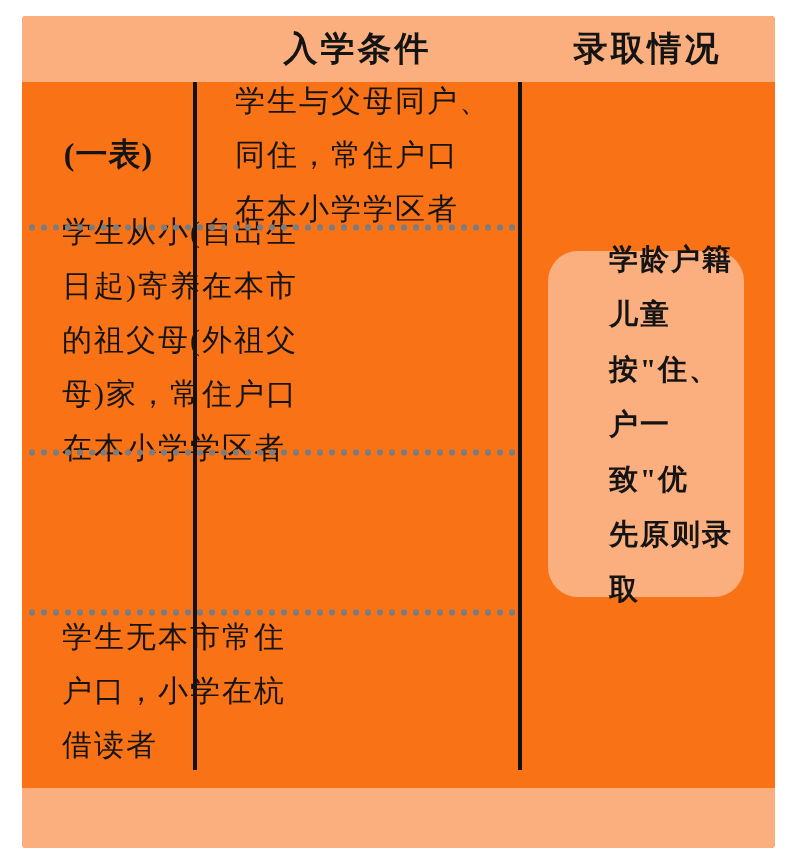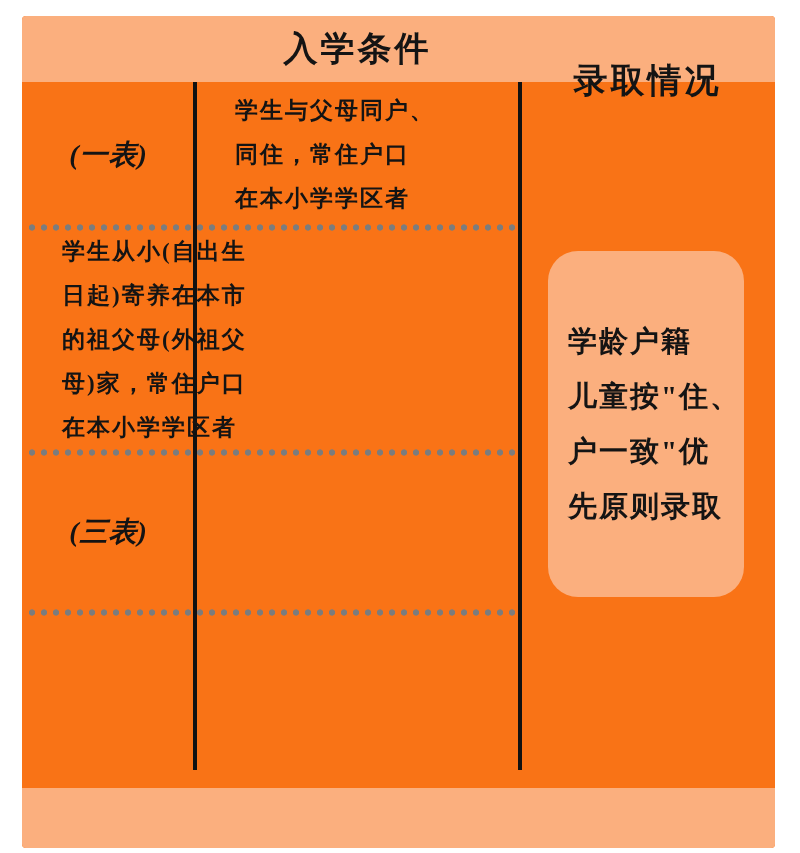--- a/index.html
+++ b/index.html
@@ -40,21 +40,21 @@
     display: flex;
     align-items: center;
     justify-content: center;
     font-size: 34px;
     font-weight: bold;
     letter-spacing: 3px;
     color: #141414;
     white-space: nowrap;
   }
   .h-cell.h-cond  { left: 173px; width: 325px; }
-  .h-cell.h-admit { left: 498px; width: 255px; margin-top: 32px; }
+  .h-cell.h-admit { left: 498px; width: 255px; }
   .vline {
     position: absolute;
     top: 66px;
     height: 688px;
     width: 4px;
     background: #111111;
   }
   .vline.v1 { left: 171px; }
   .vline.v2 { left: 496px; }
   .rows {
@@ -65,34 +65,33 @@
     height: 688px;
     display: grid;
     grid-template-rows: 145px 225px 160px 158px;
   }
   .row { position: relative; display: flex; }
   .label-cell {
     width: 173px;
     display: flex;
     align-items: center;
     justify-content: center;
-    font-size: 28px;
+    font-size: 32px;
     font-weight: bold;
     letter-spacing: 1px;
     color: #141414;
-    font-style: italic;
   }
   .cond-cell {
     flex: 1;
     display: flex;
     align-items: center;
     padding-left: 40px;
-    font-size: 23px;
-    font-weight: bold;
-    line-height: 44px;
+    font-size: 30px;
+    font-weight: normal;
+    line-height: 54px;
     letter-spacing: 2px;
     color: #141414;
     white-space: pre-line;
   }
   .dots {
     position: absolute;
     left: 4px;
     bottom: -4px;
     width: 494px;
     height: 7px;
@@ -113,20 +112,21 @@
     align-items: center;
   }
   .note-text {
     padding-left: 20px;
     font-size: 29px;
     font-weight: bold;
     line-height: 55px;
     letter-spacing: 2px;
     color: #141414;
     white-space: pre-line;
+    margin-left: 41px;
   }
 </style>
 </head>
 <body>
 
 <div class="stage">
   <div class="card">
 
     <div class="band header"></div>
     <div class="h-cell h-cond">入学条件</div>
@@ -145,24 +145,26 @@
       </div>
       <div class="row">
         <div class="cond-cell">学生从小(自出生
 日起)寄养在本市
 的祖父母(外祖父
 母)家，常住户口
 在本小学学区者</div>
         <div class="dots"></div>
       </div>
       <div class="row">
-        <div class="label-cell">(三表)</div>
         <div class="dots"></div>
       </div>
       <div class="row">
+        <div class="cond-cell">学生无本市常住
+户口，小学在杭
+借读者</div>
       </div>
     </div>
 
     <div class="note-box">
       <div class="note-text">学龄户籍
 儿童按"住、
 户一致"优
 先原则录取</div>
     </div>
 

